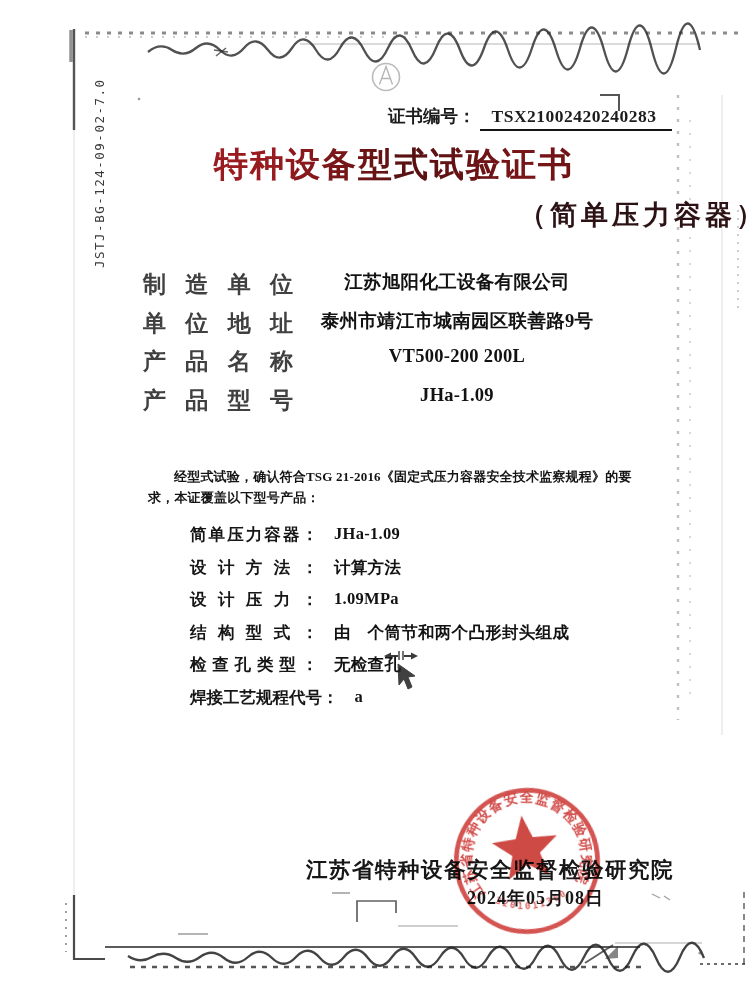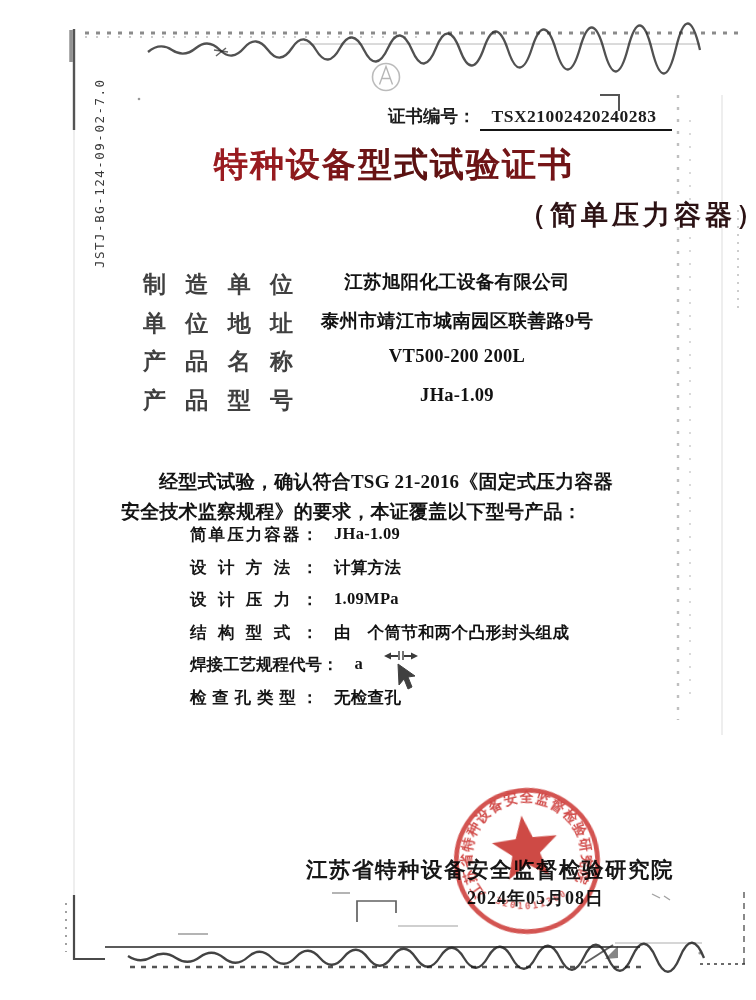--- a/index.html
+++ b/index.html
@@ -41,22 +41,22 @@
   .f-label{
     display:inline-block;width:150px;font-size:23px;font-weight:700;
     text-align:justify;text-align-last:justify;vertical-align:top;color:#404040;
   }
   .f-value{
     display:inline-block;width:300px;margin-left:10px;text-align:center;
     font-size:18.5px;font-weight:700;vertical-align:top;color:#121212;letter-spacing:.3px;
   }
   
   .statement{
-    position:absolute;top:467px;left:121px;width:492px;
-    font-size:19px;line-height:1.6;font-weight:700;text-indent:2em;color:#141414;
+    position:absolute;top:467px;left:148px;width:492px;
+    font-size:13px;line-height:1.6;font-weight:700;text-indent:2em;color:#141414;
     letter-spacing:.2px;
   }
   
   .details{position:absolute;top:524px;left:190px;width:460px;}
   .d-row{margin-bottom:10.5px;height:22px;white-space:nowrap;}
   .d-label{
     display:inline-block;width:128px;font-size:16.5px;font-weight:700;
     text-align:justify;text-align-last:justify;vertical-align:top;color:#161616;
   }
   .d-row.long .d-label{width:auto;text-align-last:auto;letter-spacing:0;}
@@ -121,27 +121,27 @@
       <span class="d-value">计算方法</span>
     </div>
     <div class="d-row">
       <span class="d-label">设计压力：</span>
       <span class="d-value">1.09MPa</span>
     </div>
     <div class="d-row">
       <span class="d-label">结构型式：</span>
       <span class="d-value">由　个筒节和两个凸形封头组成</span>
     </div>
+    <div class="d-row">
+      <span class="d-label">检查孔类型：</span>
+      <span class="d-value">无检查孔</span>
+    </div>
     <div class="d-row long">
       <span class="d-label">焊接工艺规程代号：</span>
       <span class="d-value">a</span>
-    </div>
-    <div class="d-row">
-      <span class="d-label">检查孔类型：</span>
-      <span class="d-value">无检查孔</span>
     </div>
   </div>
 
   <div class="issuer">江苏省特种设备安全监督检验研究院</div>
   <div class="issue-date">2024年05月08日</div>
 
   <svg class="seal" viewBox="0 0 174 174" aria-hidden="true">
     <defs>
       <path id="ringArc" d="M42,113 A54,54 0 1 1 132,113" fill="none"></path>
       <path id="codeArc" d="M48,122 Q87,146 126,122" fill="none"></path>

